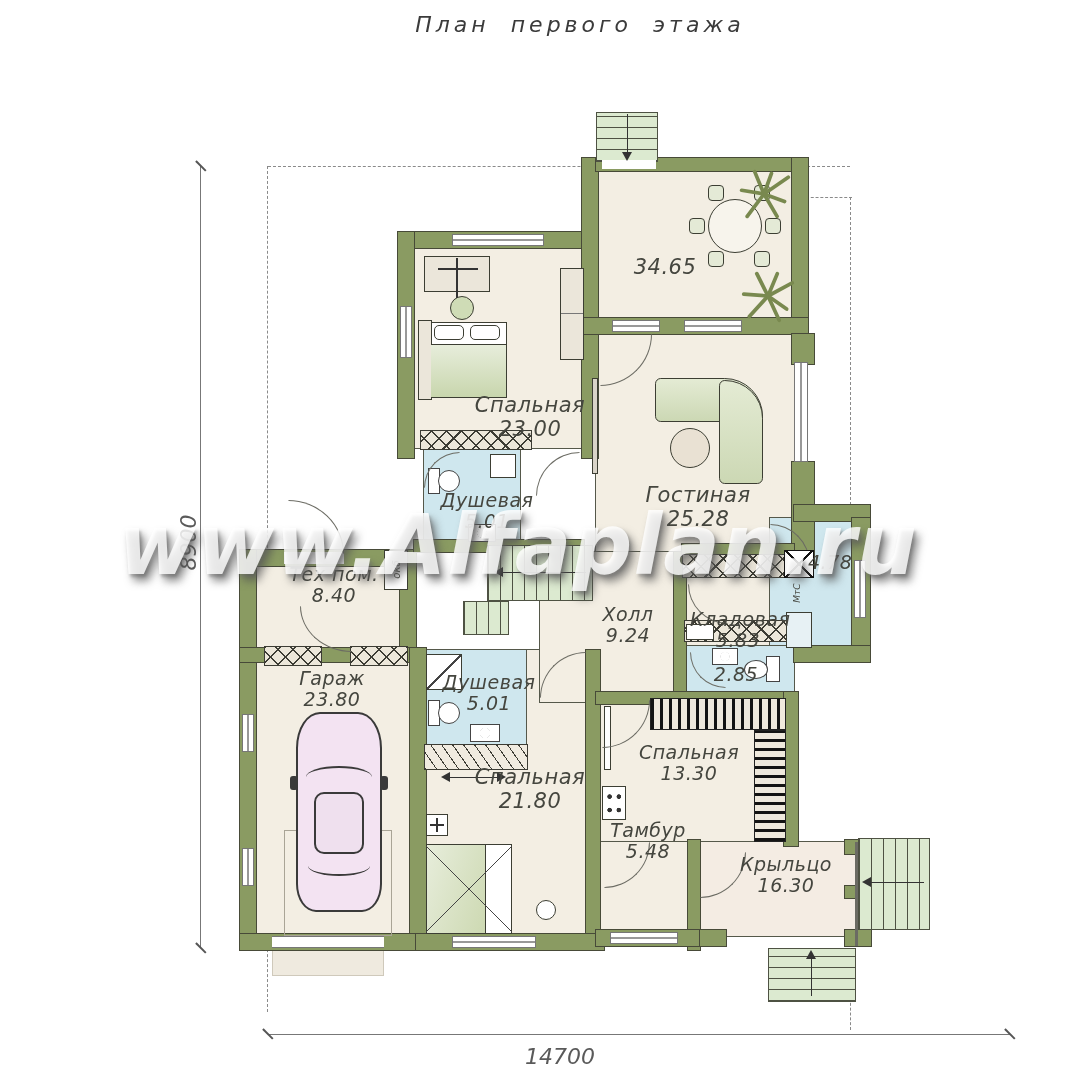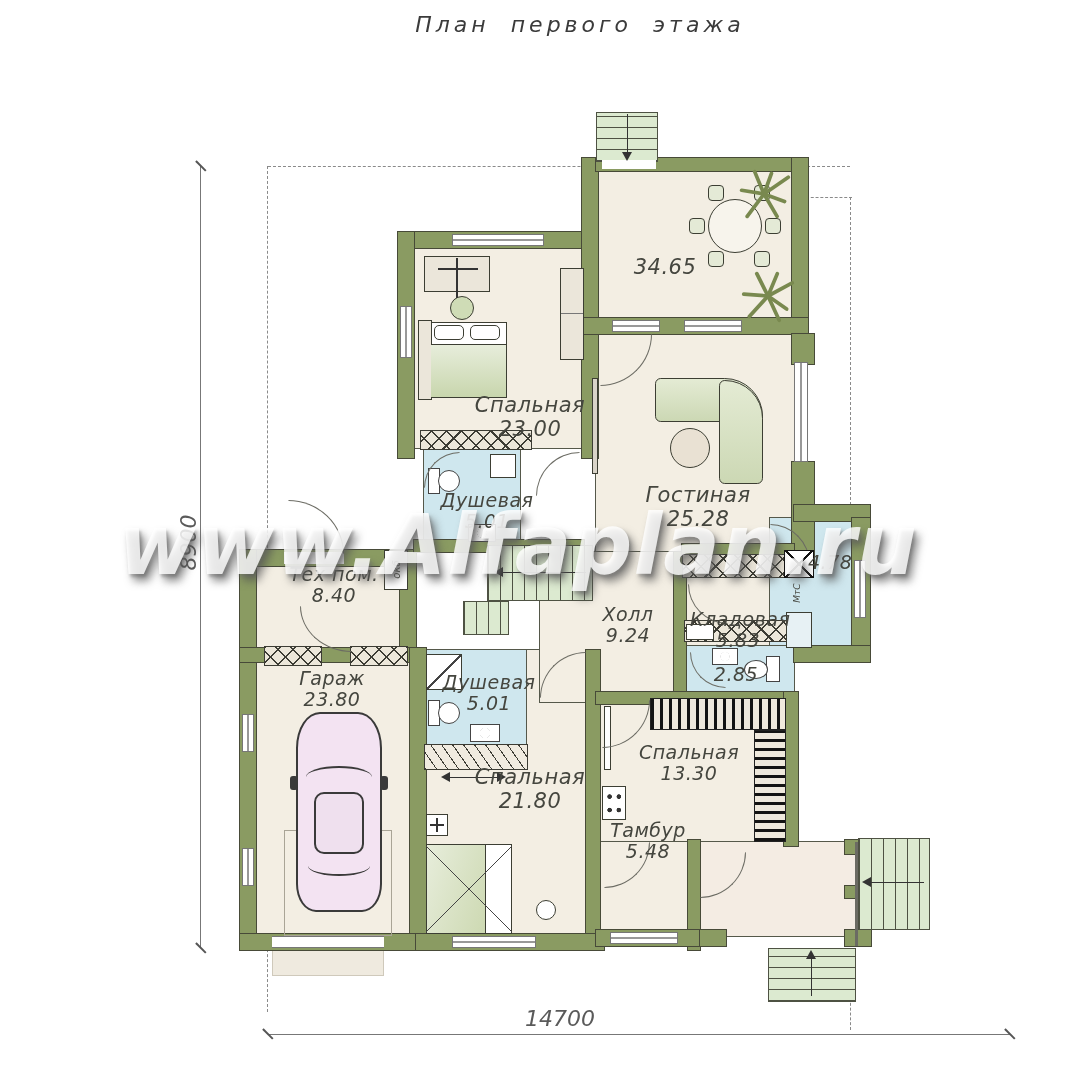--- a/index.html
+++ b/index.html
@@ -94,21 +94,21 @@
   <div class="dashV" style="left:850px;top:998px;height:32px;"></div>
 
   <div class="dim" style="left:200px;top:166px;width:1.4px;height:782px;"></div>
   <div class="tick" style="left:194px;top:165px;"></div>
   <div class="tick" style="left:194px;top:947px;"></div>
   <div class="dimlbl rot" style="left:148px;top:530px;width:80px;text-align:center;">8900</div>
 
   <div class="dim" style="left:268px;top:1034px;width:742px;height:1.4px;"></div>
   <div class="tick" style="left:261px;top:1033px;"></div>
   <div class="tick" style="left:1003px;top:1033px;"></div>
-  <div class="dimlbl" style="left:525px;top:1006px;">14700</div>
+  <div class="dimlbl" style="left:525px;top:1044px;">14700</div>
 
   <div class="floor" style="left:596px;top:170px;width:198px;height:152px;"></div>
   <div class="floor" style="left:414px;top:248px;width:170px;height:200px;"></div>
   <div class="floor" style="left:596px;top:334px;width:198px;height:218px;"></div>
   <div class="floor wet" style="left:424px;top:450px;width:96px;height:96px;"></div>
   <div class="floor" style="left:256px;top:566px;width:154px;height:84px;"></div>
   <div class="floor" style="left:540px;top:552px;width:142px;height:150px;"></div>
   <div class="floor" style="left:682px;top:554px;width:112px;height:92px;"></div>
   <div class="floor wet" style="left:770px;top:518px;width:86px;height:132px;"></div>
   <div class="floor wet" style="left:684px;top:646px;width:110px;height:58px;"></div>
@@ -348,15 +348,19 @@
     <span style="display:block;">21.80</span>
   </div>
   <div class="lbl lbl-s" style="left:626px;top:742px;width:126px;">
     <span style="display:block;">Спальная</span>
     <span style="display:block;">13.30</span>
   </div>
   <div class="lbl lbl-s" style="left:602px;top:820px;width:92px;">
     <span style="display:block;">Тамбур</span>
     <span style="display:block;">5.48</span>
   </div>
+  <div class="lbl lbl-s" style="left:728px;top:854px;width:116px;">
+    <span style="display:block;">Крыльцо</span>
+    <span style="display:block;">16.30</span>
+  </div>
 
   <div id="wm">www.Alfaplan.ru</div>
 </div>
 
 </body></html>

